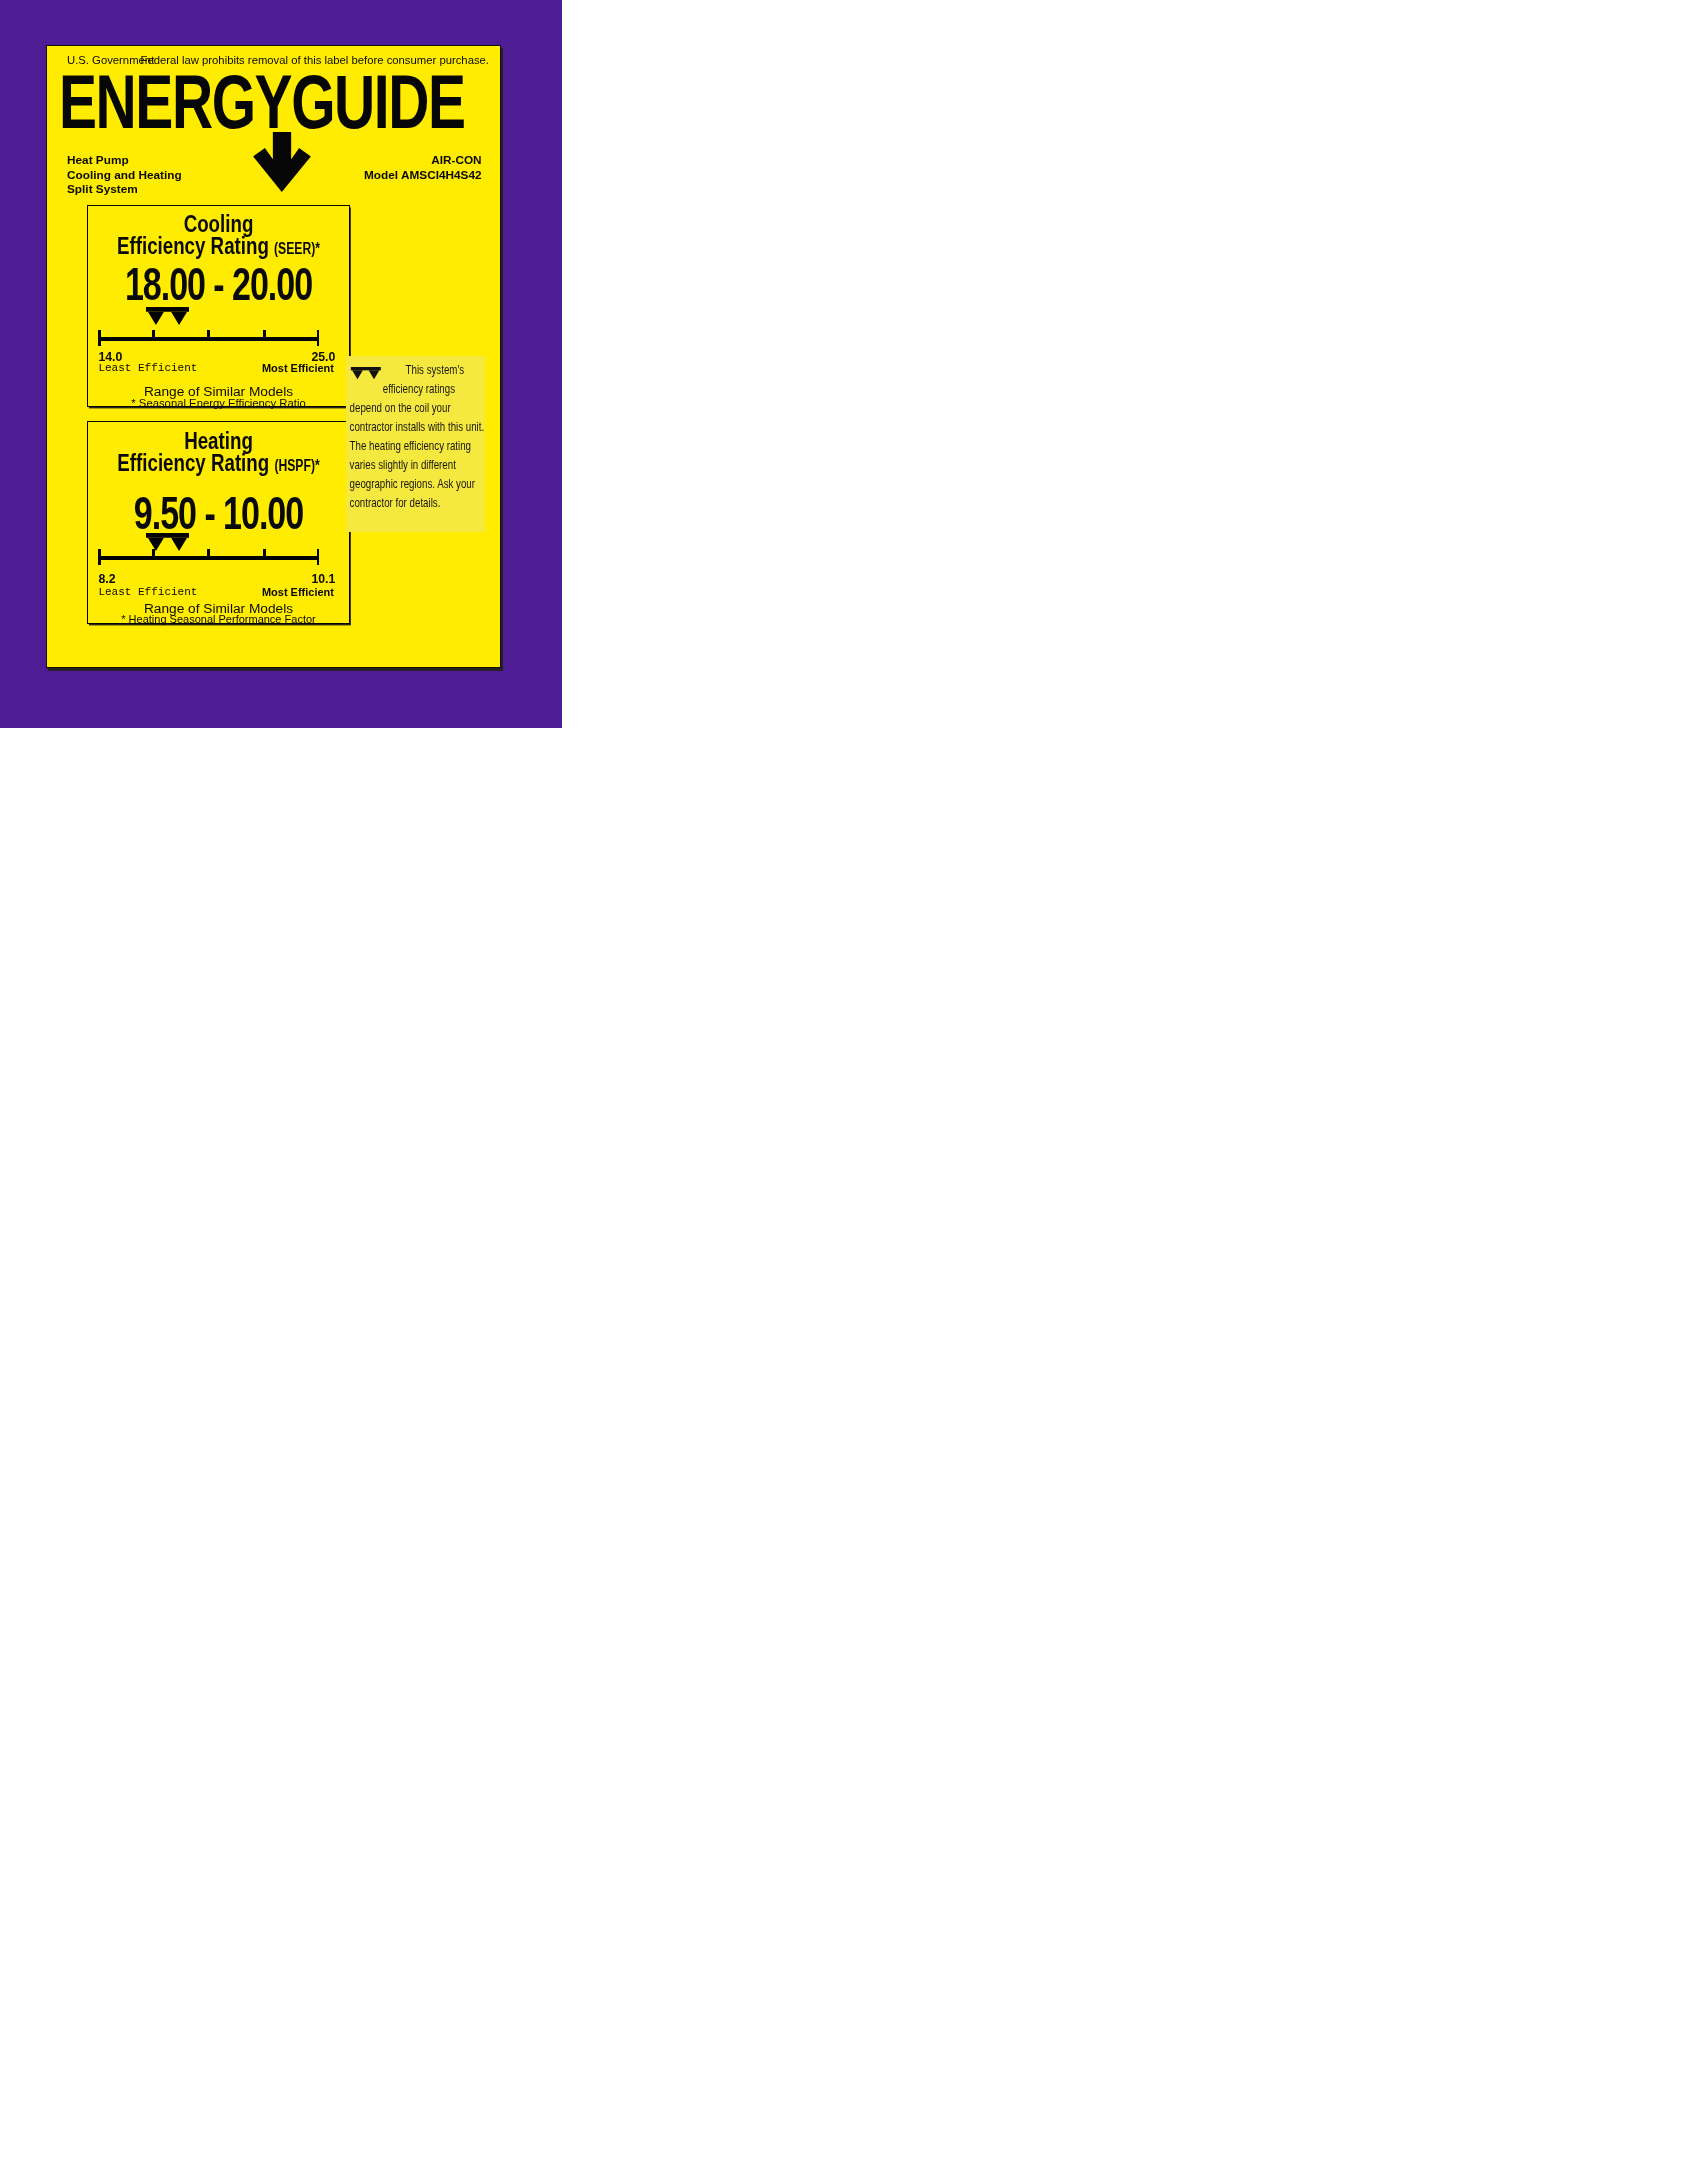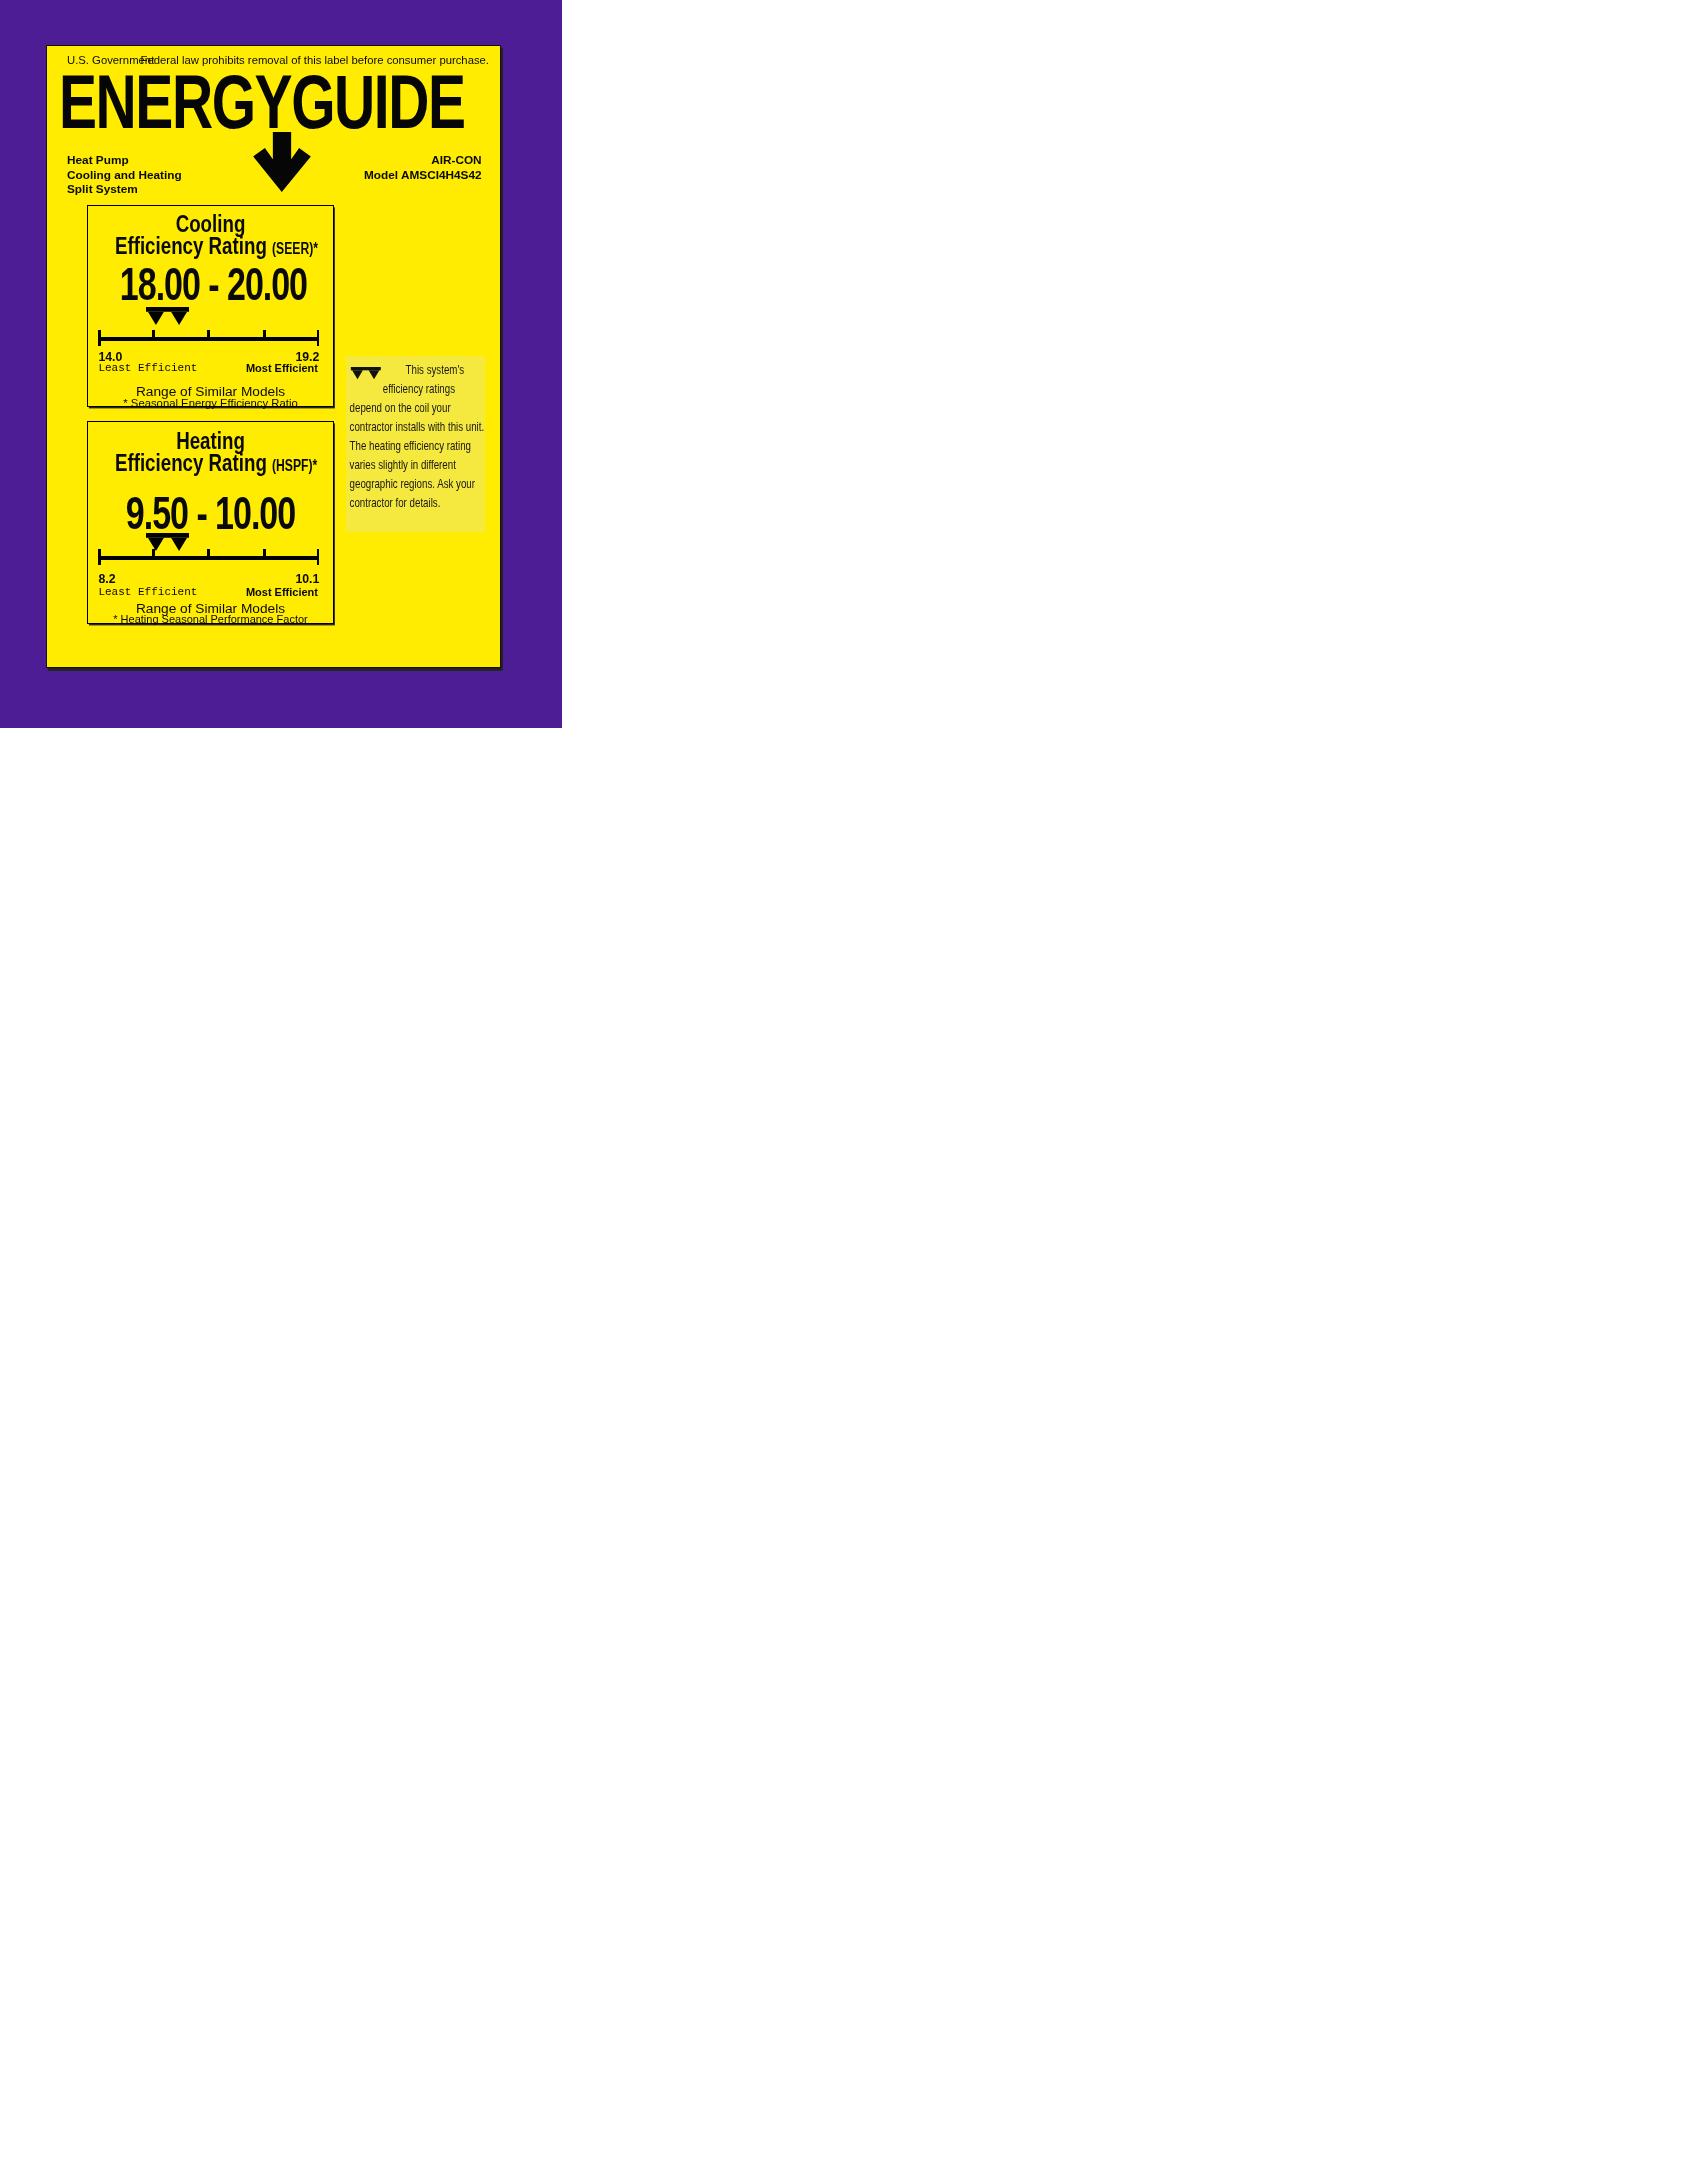--- a/index.html
+++ b/index.html
@@ -8,21 +8,21 @@
   .label{position:absolute;left:46px;top:45px;width:453px;height:621px;
          background:#ffec00;border:1.9px solid #12100c;box-shadow:1.9px 2.8px 0 0 #26221a;}
   .us-gov{position:absolute;left:20px;top:7.6px;font-size:11.3px;}
   .federal{position:absolute;right:11px;top:7.6px;font-size:11.3px;}
   .logo{position:absolute;left:12.3px;top:18px;font-size:76px;font-weight:bold;
         letter-spacing:-1.9px;line-height:1;white-space:nowrap;color:#060606;
         transform:scaleX(0.75);transform-origin:left top;}
   .logo-arrow{position:absolute;left:206px;top:86px;width:58px;height:60px;}
   .prod-left{position:absolute;left:20px;top:107px;font-size:11.8px;font-weight:bold;line-height:14.6px;}
   .prod-right{position:absolute;right:18.4px;top:107px;font-size:11.8px;font-weight:bold;line-height:14.6px;text-align:right;}
-  .ebox{position:absolute;left:40px;width:245px;border:1.9px solid #000;box-shadow:1.4px 1.9px 0 -0.5px #2a251d;}
+  .ebox{position:absolute;left:40px;width:245px;border:1.9px solid #000;box-shadow:1.4px 1.9px 0 -0.5px #2a251d;padding-left:16px;}
   .ebox.cooling{top:159px;height:200px;}
   .ebox.heating{top:375px;height:201px;}
   .t1,.t2{position:absolute;left:0;width:100%;text-align:center;font-weight:bold;
           transform:scaleX(0.78);white-space:nowrap;}
   .t1{font-size:24px;line-height:24.6px;}
   .t2{font-size:24px;line-height:23.6px;}
   .t2 .abbr{font-size:15.6px;}
   .range-num{position:absolute;left:0;width:100%;text-align:center;font-weight:bold;
              font-size:46px;line-height:45px;letter-spacing:-1.4px;white-space:nowrap;
              transform:scaleX(0.74);}
@@ -104,21 +104,21 @@
       </svg>
       <div class="scale">
         <div class="cap l"></div>
         <div class="tick t25"></div>
         <div class="tick t50"></div>
         <div class="tick t75"></div>
         <div class="cap r"></div>
         <div class="bar"></div>
       </div>
       <div class="num-min">14.0</div>
-      <div class="num-max">19.2</div>
+      <div class="num-max">25.0</div>
       <div class="eff-min">Least Efficient</div>
       <div class="eff-max">Most Efficient</div>
       <div class="range-note">Range of Similar Models</div>
       <div class="footnote">* Seasonal Energy Efficiency Ratio</div>
     </div>
 
     <div class="ebox heating">
       <div class="t1">Heating</div>
       <div class="t2">
         <span>Efficiency Rating</span>

